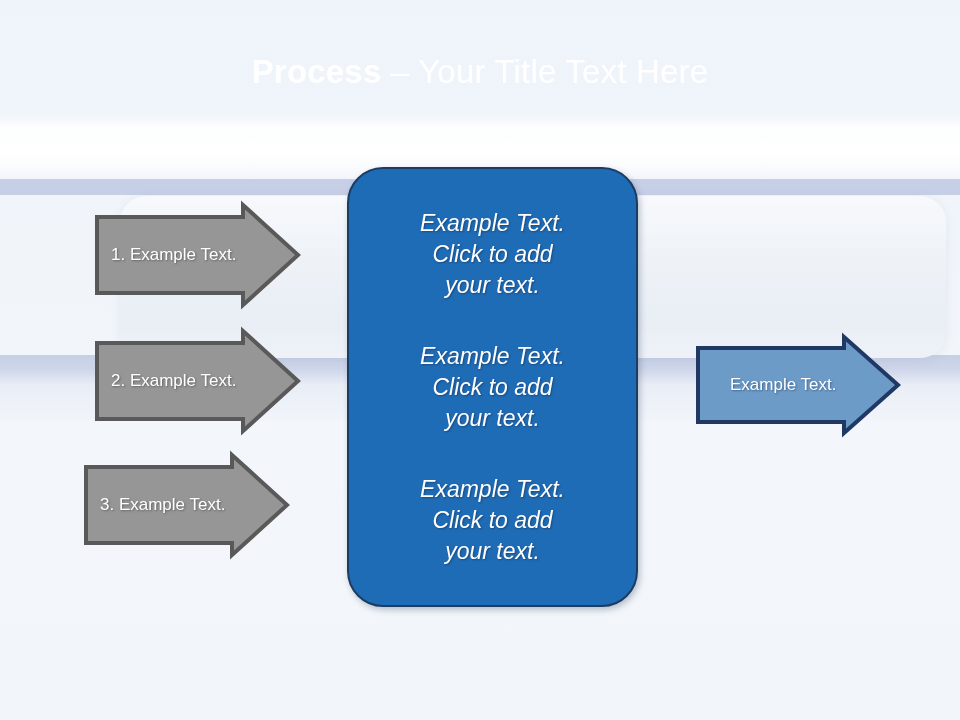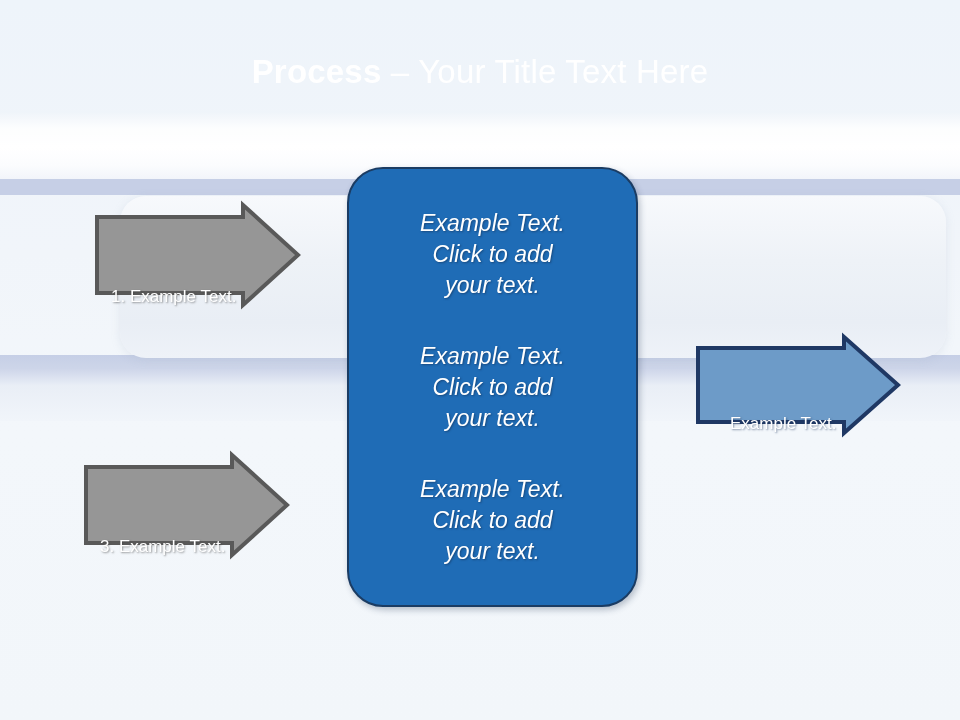--- a/index.html
+++ b/index.html
@@ -133,21 +133,21 @@
     text-shadow: 1px 1px 2px rgba(20,45,80,0.55);
     margin: 0;
   }
   .center-para + .center-para { margin-top: 40px; }
 
   
 
   .arrow {
     position: absolute;
     display: flex;
-    align-items: flex-end;
+    align-items: center;
   }
   .arrow .arrow-shape {
     position: absolute;
     left: 0; top: 0;
     width: 100%; height: 100%;
     overflow: visible;
   }
   .arrow .arrow-label {
     position: relative;
     z-index: 2;
@@ -189,20 +189,26 @@
     <span class="t-bold">Process</span><span class="t-rest"> – Your Title Text Here</span>
   </div>
 
   <div class="arrow arrow-gray a1">
     <svg class="arrow-shape" viewBox="0 0 205 106" preserveAspectRatio="none">
       <polygon points="2,15 148,15 148,3 203,53 148,103 148,91 2,91" fill="#969696" stroke="#595959" stroke-width="4" stroke-linejoin="miter"></polygon>
     </svg>
     <span class="arrow-label">1. Example Text.</span>
   </div>
 
+  <div class="arrow arrow-gray a2">
+    <svg class="arrow-shape" viewBox="0 0 205 106" preserveAspectRatio="none">
+      <polygon points="2,15 148,15 148,3 203,53 148,103 148,91 2,91" fill="#969696" stroke="#595959" stroke-width="4" stroke-linejoin="miter"></polygon>
+    </svg>
+    <span class="arrow-label">2. Example Text.</span>
+  </div>
 
   <div class="arrow arrow-gray a3">
     <svg class="arrow-shape" viewBox="0 0 205 106" preserveAspectRatio="none">
       <polygon points="2,15 148,15 148,3 203,53 148,103 148,91 2,91" fill="#969696" stroke="#595959" stroke-width="4" stroke-linejoin="miter"></polygon>
     </svg>
     <span class="arrow-label">3. Example Text.</span>
   </div>
 
   <div class="center-box">
     <p class="center-para" style="white-space: pre-line;">Example Text.

